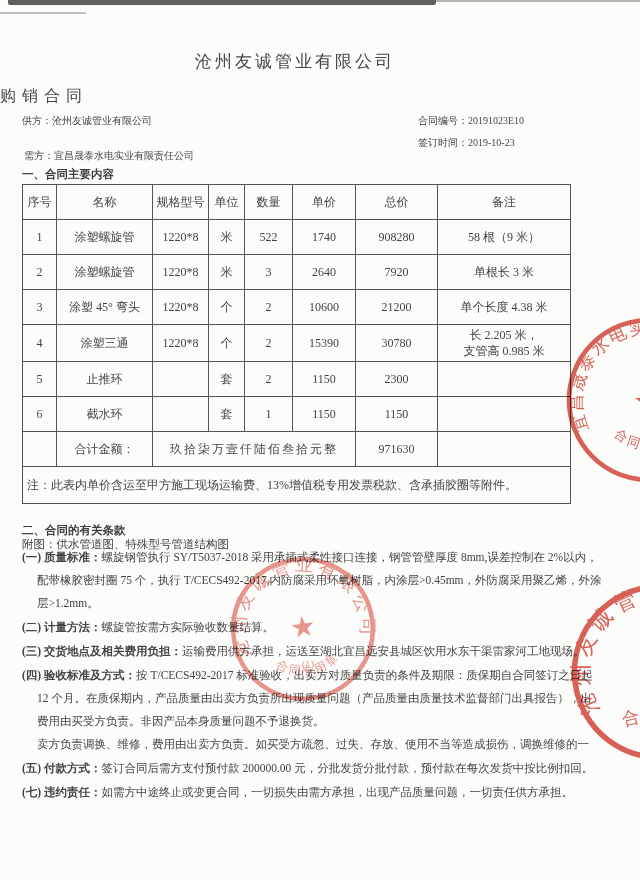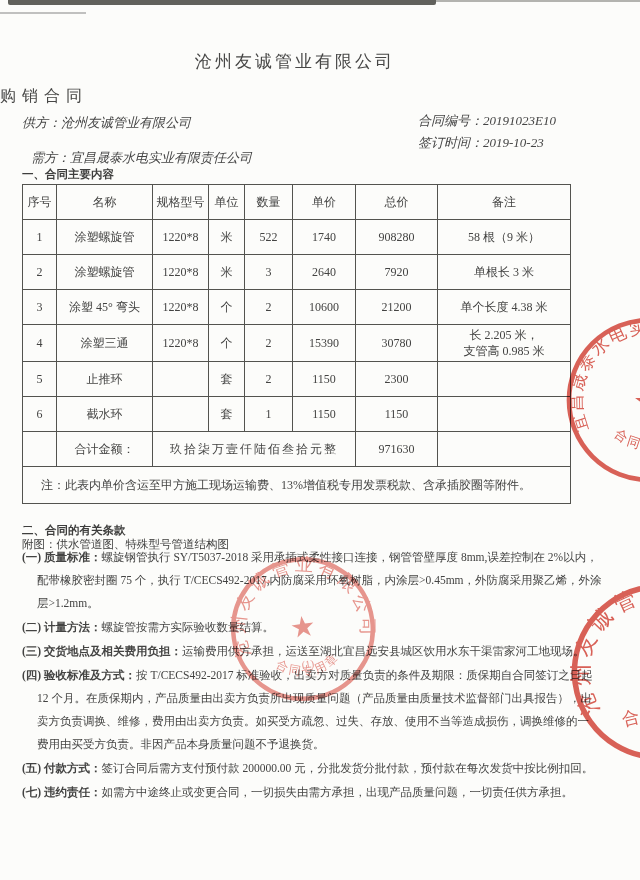--- a/index.html
+++ b/index.html
@@ -13,34 +13,34 @@
   
   .scan-bar-top{position:absolute;top:0;left:8px;width:428px;height:5px;background:#454540;opacity:.85;border-radius:0 0 2px 2px;}
   .scan-bar-top2{position:absolute;top:0;left:436px;right:0;height:2px;background:#9b9b96;opacity:.75;}
   .scan-line-left{position:absolute;top:12px;left:0;width:86px;height:2px;background:#777;opacity:.45;}
 
   .doc-title{position:absolute;top:50px;left:0;width:590px;text-align:center;
     font-size:17px;letter-spacing:3px;color:#474746;}
   .doc-subtitle{position:absolute;top:86px;left:0;width:590px;text-align:left;
     font-size:16px;letter-spacing:6px;color:#474746;}
 
-  .meta{font-size:13px;color:#444;font-style:italic;}
+  .meta{font-size:10px;color:#444;}
   .meta-supplier{position:absolute;left:22px;top:114px;}
-  .meta-buyer{position:absolute;left:31px;top:149px;}
+  .meta-buyer{position:absolute;left:24px;top:149px;}
   .sec1-heading{position:absolute;left:22px;top:167px;font-size:11.5px;font-weight:600;color:#3e3e3d;}
   .meta-right{position:absolute;left:418px;top:110px;line-height:21.5px;}
 
   table.items{position:absolute;left:22px;top:184px;width:548px;
     border-collapse:collapse;table-layout:fixed;font-size:12px;color:#434342;}
   table.items td,table.items th{border:1px solid #53534f;text-align:center;
     vertical-align:middle;padding:2px 3px;font-weight:normal;}
   table.items th{height:30px;}
   table.items td{height:30px;}
   td.c7{white-space:pre-line;line-height:16px;}
-  .note-cell{text-align:left !important;padding:5px 18px !important;height:26px !important;}
+  .note-cell{text-align:left !important;padding:5px 4px !important;height:26px !important;}
   .total-words{letter-spacing:2px;}
 
   .attachment{position:absolute;left:22px;top:500px;font-size:11.5px;margin-top:37px;}
   .sec2-heading{position:absolute;left:22px;top:523px;font-size:11.5px;font-weight:600;color:#3e3e3d;}
   .clauses{position:absolute;left:22px;top:546px;width:606px;font-size:11.5px;color:#434342;}
   .clause{margin-bottom:1px;}
   .cl-line{line-height:23px;white-space:nowrap;}
   .cl-line.cont{padding-left:15px;}
   .cl-label{font-weight:600;}
 
@@ -184,22 +184,22 @@
       </div>
       <div class="clause">
         <div class="cl-line"><span class="cl-label">(二) 计量方法：</span>螺旋管按需方实际验收数量结算。</div>
       </div>
       <div class="clause">
         <div class="cl-line"><span class="cl-label">(三) 交货地点及相关费用负担：</span>运输费用供方承担，运送至湖北宜昌远安县城区饮用水东干渠雷家河工地现场。</div>
       </div>
       <div class="clause">
         <div class="cl-line"><span class="cl-label">(四) 验收标准及方式：</span>按 T/CECS492-2017 标准验收，出卖方对质量负责的条件及期限：质保期自合同签订之日起</div>
         <div class="cl-line cont">12 个月。在质保期内，产品质量由出卖方负责所出现质量问题（产品质量由质量技术监督部门出具报告），出</div>
+        <div class="cl-line cont">费用由买受方负责。非因产品本身质量问题不予退换货。</div>
         <div class="cl-line cont">卖方负责调换、维修，费用由出卖方负责。如买受方疏忽、过失、存放、使用不当等造成损伤，调换维修的一</div>
-        <div class="cl-line cont">费用由买受方负责。非因产品本身质量问题不予退换货。</div>
       </div>
       <div class="clause">
         <div class="cl-line"><span class="cl-label">(五) 付款方式：</span>签订合同后需方支付预付款 200000.00 元，分批发货分批付款，预付款在每次发货中按比例扣回。</div>
       </div>
       <div class="clause">
         <div class="cl-line"><span class="cl-label">(七) 违约责任：</span>如需方中途终止或变更合同，一切损失由需方承担，出现产品质量问题，一切责任供方承担。</div>
       </div>
     </div>
 
   <div class="stamp" id="stamp-buyer">

